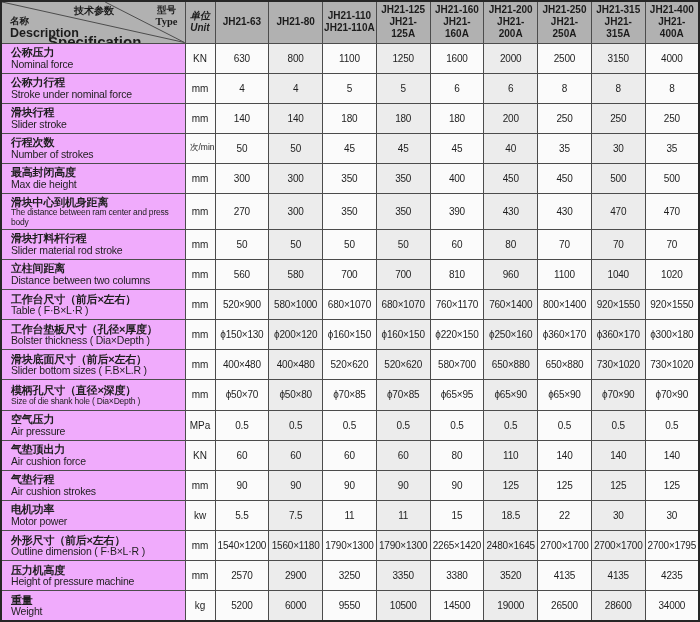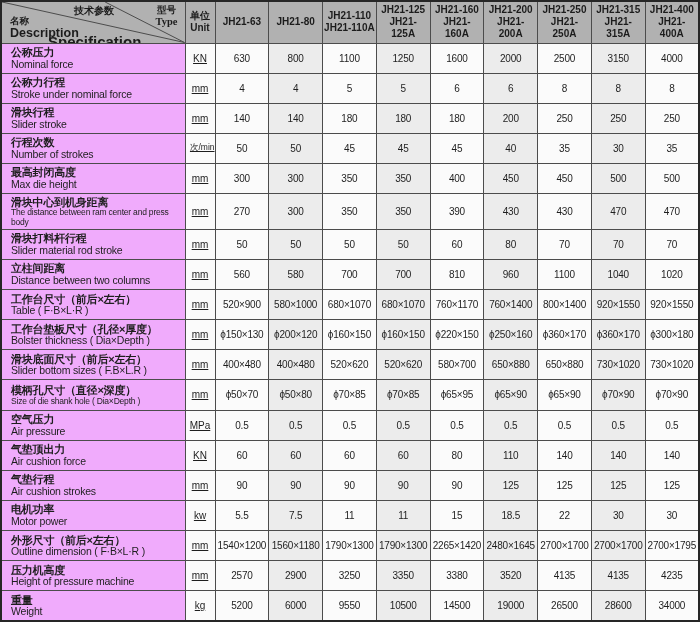--- a/index.html
+++ b/index.html
@@ -3,37 +3,37 @@
 <meta charset="utf-8">
 <style>
   html,body{margin:0;padding:0;background:#d9d9d9;}
   body{width:700px;height:622px;font-family:"Liberation Sans","DejaVu Sans",sans-serif;color:#1e1e1e;}
   table{width:700px;height:622px;border-collapse:collapse;table-layout:fixed;background:#fbfbfb;border:2px solid #262626;}
   th,td{border:1px solid #4c4c4c;overflow:hidden;}
   thead tr{height:42px;}
   tbody tr{height:29px;}
   th{background:#b1b1b1;color:#1c1c1c;font-weight:bold;}
   th.model{font-size:10px;line-height:1.2;text-align:center;padding:0 1px;}
-  th.unit-h{font-size:10px;line-height:1.2;text-align:center;}
+  th.unit-h{font-size:10px;line-height:1.2;text-align:center;font-style:italic;}
   th.corner{position:relative;padding:0;}
   .diag{position:absolute;left:0;top:0;width:100%;height:100%;display:block;}
   .c-spec{position:absolute;left:46px;top:3px;width:92px;text-align:center;line-height:1.15;}
   .c-spec .l1{font-size:10px;display:block;}
   .c-spec .l2{font-size:15px;display:block;margin-top:16px;}
   .c-type{position:absolute;right:7px;top:3px;line-height:1.15;}
   .c-type .l1{font-size:9.5px;display:block;}
   .c-type .l2{font-size:10.5px;display:block;font-family:Liberation Serif, serif;}
   .c-name{position:absolute;left:8px;bottom:2px;text-align:left;line-height:1.1;}
   .c-name .l1{font-size:9.5px;display:block;}
   .c-name .l2{font-size:12.5px;display:block;}
   td.label{background:#f0abfc;text-align:left;padding:1px 2px 1px 9px;}
   td.label .zh{font-size:11px;font-weight:600;line-height:1.15;letter-spacing:-0.2px;}
   td.label .en{font-size:10.5px;line-height:1.1;letter-spacing:-0.2px;}
   td.label .en.small{font-size:8.5px;}
-  td.unit{background:#fbfbfb;text-align:center;font-size:10px;padding:0;text-decoration:underline;}
+  td.unit{background:#fbfbfb;text-align:center;font-size:10px;padding:0;}
   td.unit.small{font-size:8.5px;text-align:right;}
   td.val{background:#fbfbfb;text-align:center;font-size:10px;padding:0;letter-spacing:-0.2px;}
   td.val.alt{background:#ececec;}
 </style>
 </head>
 <body>
 
 <table>
   <colgroup>
     <col style="width:184px">

